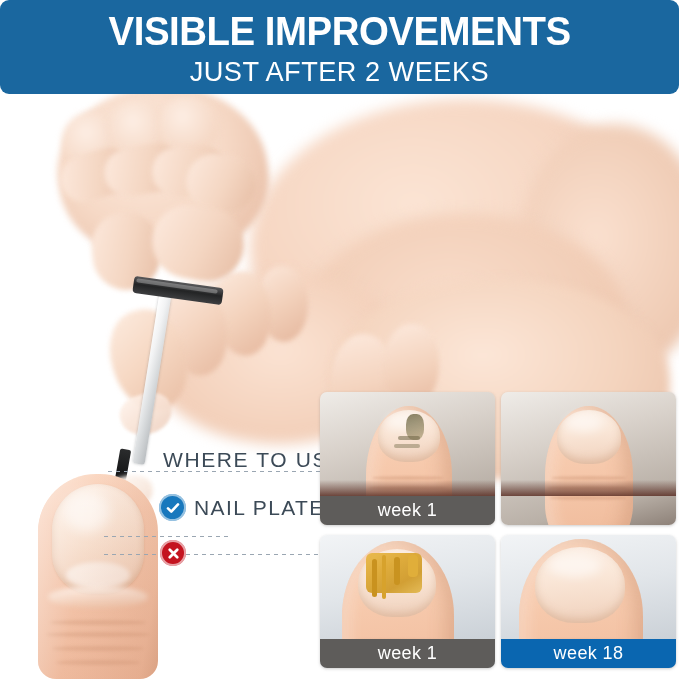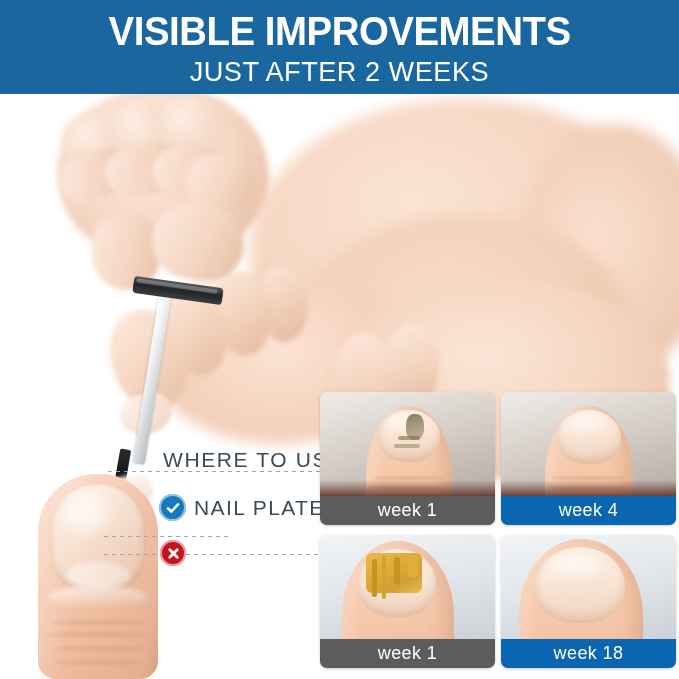--- a/index.html
+++ b/index.html
@@ -1,21 +1,21 @@
 <!DOCTYPE html>
 <html><head>
 <meta charset="utf-8">
 <style>
   html,body{margin:0;padding:0;background:#fff;}
   body{width:679px;height:679px;overflow:hidden;font-family:"Liberation Sans",sans-serif;}
   .page{position:relative;width:679px;height:679px;background:#fff;overflow:hidden;}
 
   
   .banner{position:absolute;left:0;top:0;width:679px;height:94px;background:#1a679f;
-          display:flex;flex-direction:column;align-items:center;justify-content:center;}
+          display:flex;flex-direction:column;align-items:center;justify-content:center;border-radius:9px;}
   .banner-title{color:#fff;font-size:40px;font-weight:bold;letter-spacing:-0.5px;
                 line-height:1;transform:scaleX(0.96);white-space:nowrap;margin-top:2px;}
   .banner-sub{color:#fff;font-size:28px;font-weight:300;letter-spacing:0.5px;
               line-height:1;transform:scaleX(0.97);white-space:nowrap;margin-top:7px;}
 
   
   .hero{position:absolute;left:0;top:94px;width:679px;height:585px;overflow:hidden;background:#fff;}
 
   .skin-soft{position:absolute;border-radius:50%;filter:blur(7px);}
 
@@ -252,21 +252,20 @@
     <div class="cell">
       <div class="cell-photo bg-warmwall">
         <div class="big-nailfinger" style="left:44px;top:14px;width:88px;height:140px;"></div>
         <div class="big-nail" style="left:56px;top:18px;width:64px;height:54px;"></div>
         <div class="nail-gloss" style="left:64px;top:22px;width:38px;height:18px;"></div>
         <div class="knuckle-line" style="left:50px;top:84px;width:76px;"></div>
         <div class="knuckle-line" style="left:46px;top:94px;width:82px;"></div>
         <div class="knuckle-line" style="left:48px;top:104px;width:78px;"></div>
         <div class="ph-dark"></div>
       </div>
-      <div class="cap blue">week 4</div>
     </div>
 
     <div class="cell">
       <div class="cell-photo bg-coolwall">
         <div class="big-nailfinger" style="left:22px;top:6px;width:112px;height:150px;border-radius:50% 50% 26% 26%;"></div>
         <div class="big-nail" style="left:38px;top:14px;width:78px;height:68px;"></div>
         <div class="fungus" style="left:46px;top:18px;width:56px;height:40px;border-radius:6px;
              background:linear-gradient(150deg,#e9b846 0%,#dda72f 35%,#cf9a27 70%,#e3b94f 100%);opacity:.92;"></div>
         <div class="fungus" style="left:52px;top:24px;width:5px;height:38px;background:#c9921f;"></div>
         <div class="fungus" style="left:62px;top:20px;width:4px;height:44px;background:#d7a22c;"></div>

